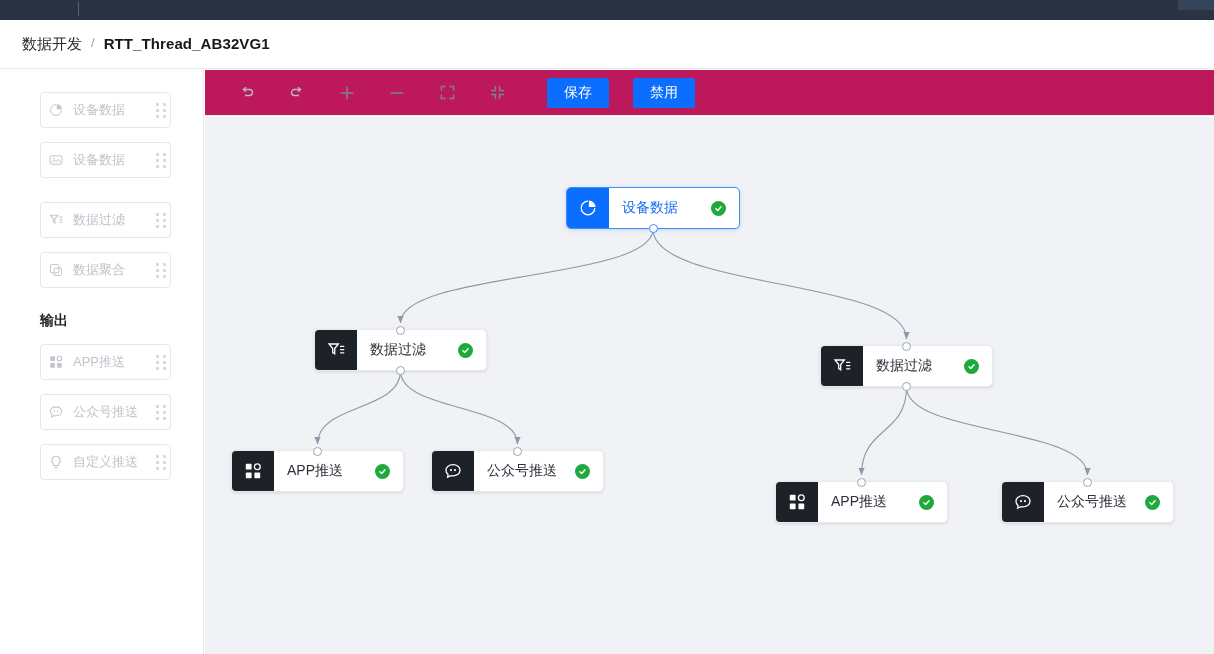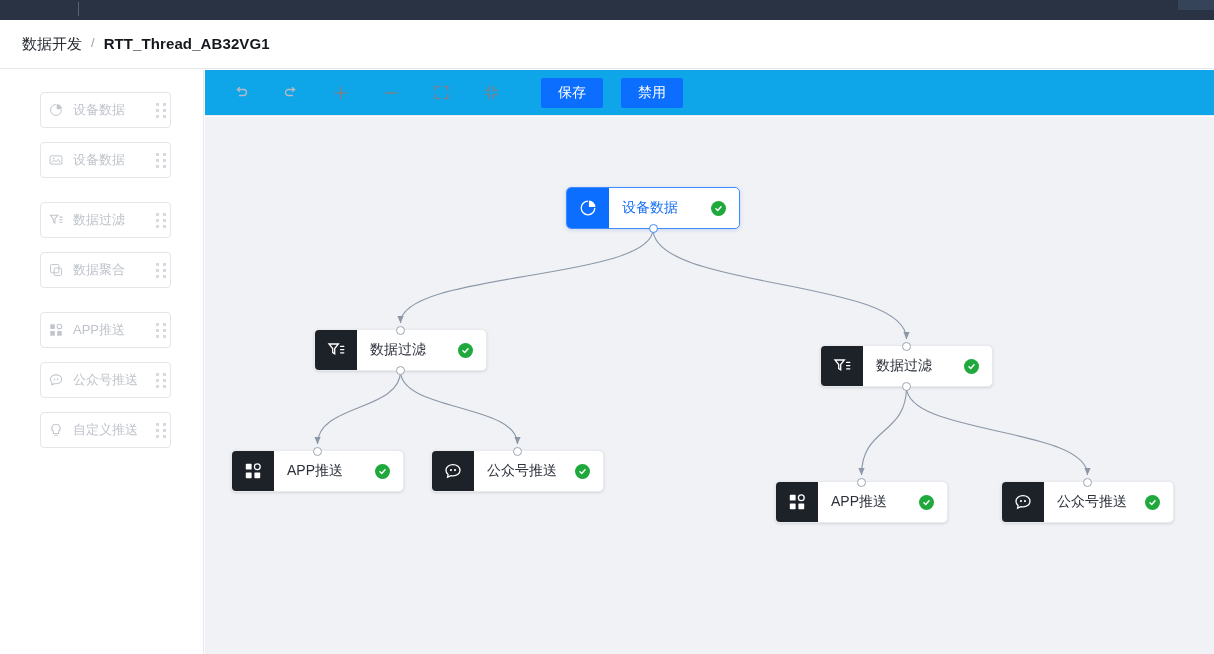--- a/index.html
+++ b/index.html
@@ -70,32 +70,32 @@
     width: 16px; flex: none; display: grid;
     grid-template-columns: 3px 3px; grid-auto-rows: 3px;
     gap: 3px 4px; justify-content: center; align-content: center;
     padding-right: 3px;
   }
   .drag-dots i { display: block; width: 3px; height: 3px; background: #d7dade; }
 
   
   .toolbar {
     position: absolute; left: 205px; top: 70px; width: 1009px; height: 46px;
-    background: #0ea5e9; border-bottom: 1px solid #e9ebee;
-    display: flex; align-items: center; padding-left: 11px; gap: 0;
+    background: #be185d; border-bottom: 1px solid #e9ebee;
+    display: flex; align-items: center; padding-left: 17px; gap: 0;
   }
   .tb-btn {
     width: 50px; height: 34px; display: flex; align-items: center;
     justify-content: center; color: #b6bbc2; cursor: pointer;
     background: none; border: none;
   }
   .tb-btn svg { display: block; }
   .tb-btn.strong { color: #7b8291; }
   .tb-action {
-    height: 30px; padding: 0 17px; margin-left: 18px;
+    height: 30px; padding: 0 17px; margin-left: 24px;
     background: #0c6eff; color: #fff; font-size: 14px;
     border: none; border-radius: 2px; cursor: pointer;
     display: flex; align-items: center; justify-content: center;
     font-family: "Liberation Sans", sans-serif;
   }
   .tb-action.first { margin-left: 25px; }
 
   
   .canvas {
     position: absolute; left: 205px; top: 117px; width: 1009px; height: 537px;
@@ -230,20 +230,21 @@
             <i></i>
             <i></i>
             <i></i>
             <i></i>
             <i></i>
             <i></i>
           </span>
         </div>
       </div>
       <div class="side-group">
+        <div class="side-group-title">输出</div>
         <div class="palette-item">
           <span class="palette-icon">
             <svg width="16" height="16" viewBox="0 0 20 20" fill="none" stroke="currentColor" stroke-width="1.3">
               <rect x="2.8" y="2.8" width="5.8" height="5.8" rx="0.7" fill="currentColor" stroke="none"></rect>
               <rect x="11.4" y="2.8" width="5.8" height="5.8" rx="2.9"></rect>
               <rect x="2.8" y="11.4" width="5.8" height="5.8" rx="0.7" fill="currentColor" stroke="none"></rect>
               <rect x="11.4" y="11.4" width="5.8" height="5.8" rx="0.7" fill="currentColor" stroke="none"></rect>
             </svg>
           </span>
           <span class="palette-label">APP推送</span>

